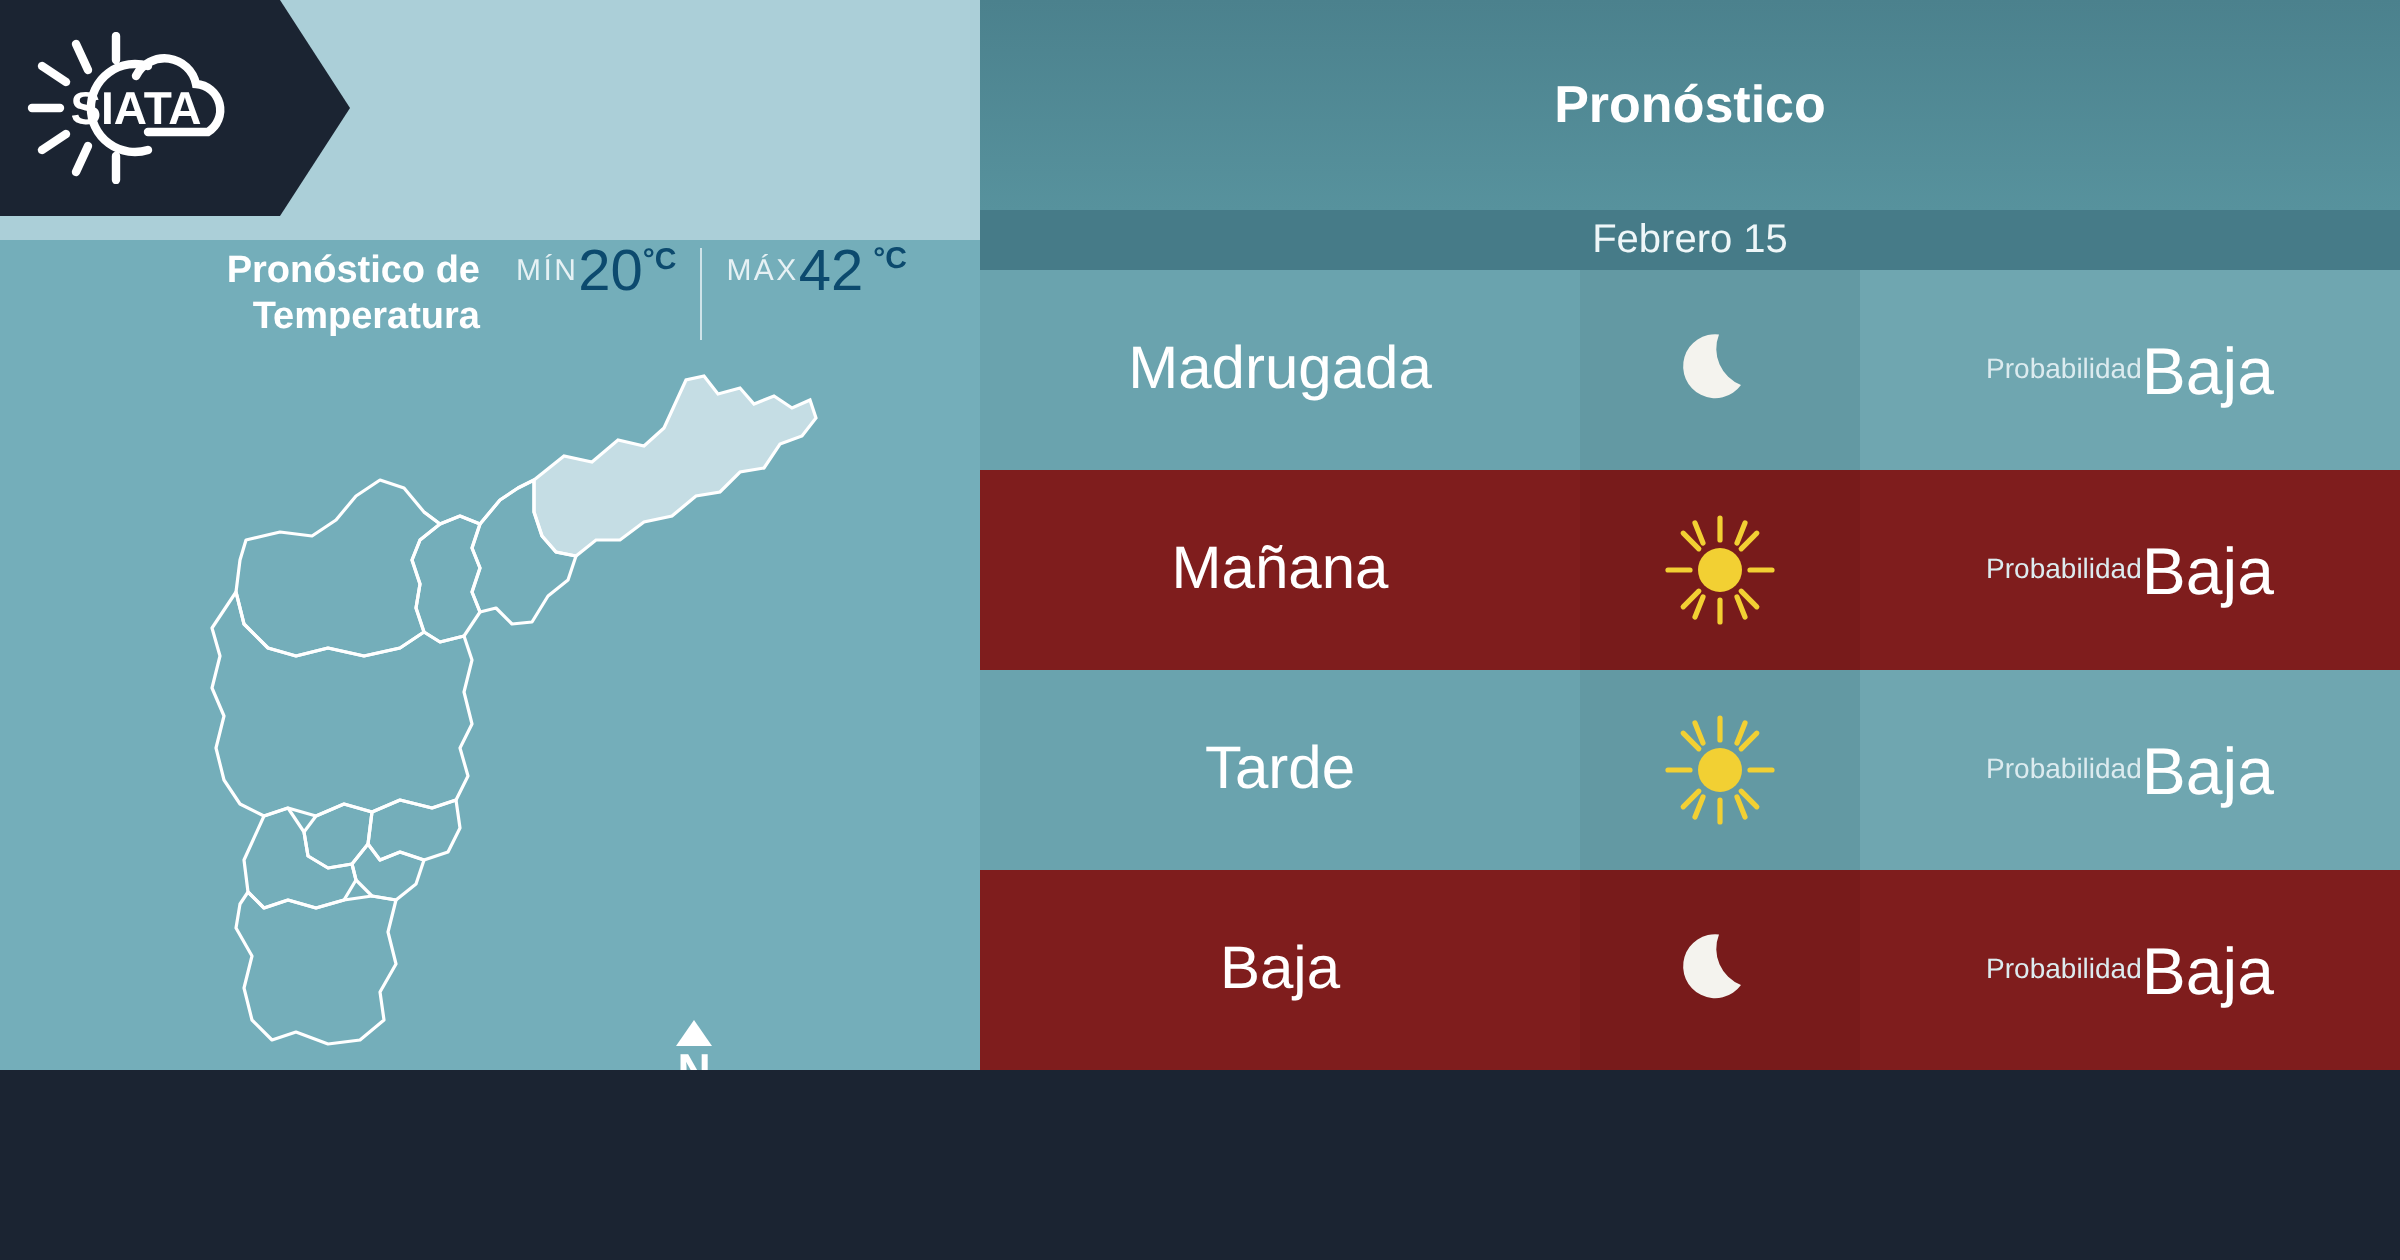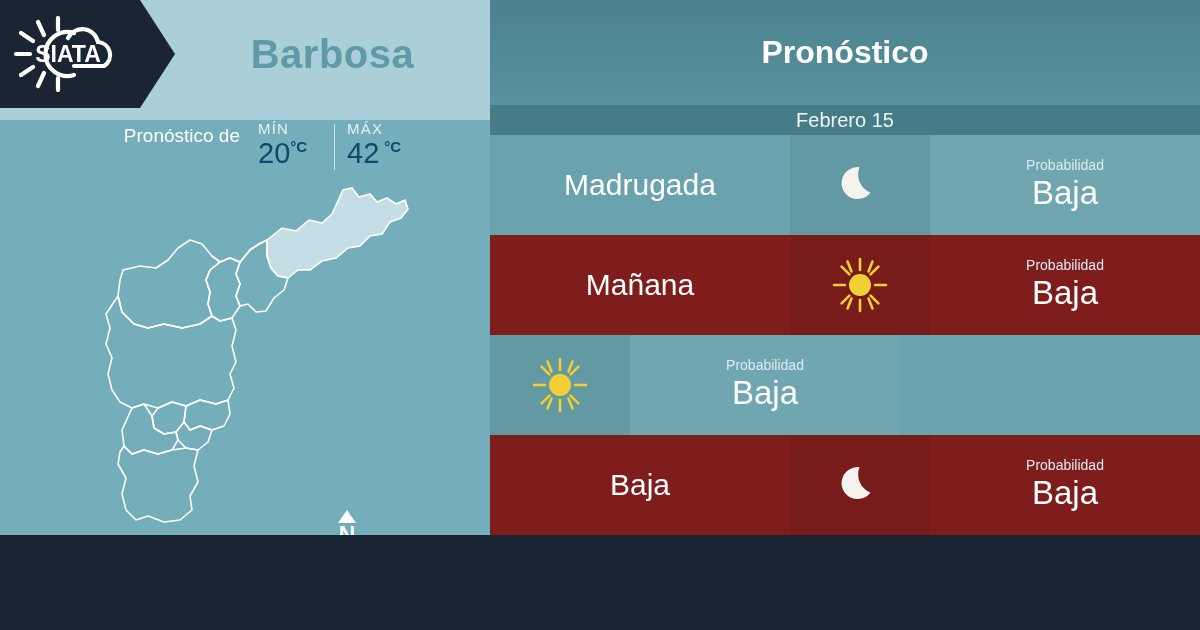--- a/index.html
+++ b/index.html
@@ -20,61 +20,61 @@
   }
   .logo-mark{margin-left:12px;width:116px;height:76px;}
   .city-name{
     position:absolute;left:175px;top:0;width:315px;height:108px;
     display:flex;align-items:center;justify-content:center;
     font-size:40px;font-weight:bold;color:#5f9aa6;letter-spacing:.5px;
   }
 
   .temp-block{position:absolute;left:60px;top:120px;width:420px;height:60px;display:flex;align-items:flex-start;}
   .temp-title{
-    font-size:19px;font-weight:normal;color:#ffffff;line-height:1.22;
+    font-size:19px;font-weight:bold;color:#ffffff;line-height:1.22;
     text-align:right;width:180px;padding-top:4px;
   }
   .temp-vals{display:flex;align-items:flex-start;margin-left:18px;}
-  .temp-col{display:flex;flex-direction:column;align-items:flex-start;min-width:64px;}
+  .temp-col{display:flex;flex-direction:row;align-items:center;min-width:64px;}
   .temp-lbl{font-size:15px;color:#e6f1f4;letter-spacing:1.2px;font-weight:normal;}
   .temp-num{font-size:29px;color:#0c4a6e;line-height:1.05;margin-top:1px;white-space:nowrap;}
   .temp-num .deg{font-size:15px;vertical-align:super;font-weight:bold;}
   .temp-sep{width:1px;height:46px;background:#cfe3e9;margin:4px 12px 0 12px;}
   .temp-col.max .temp-num .deg{margin-left:5px;}
 
   .map-wrap{position:absolute;left:60px;top:178px;width:400px;height:352px;}
   .map-wrap svg{width:100%;height:100%;display:block;}
   .compass{position:absolute;left:278px;top:332px;display:flex;flex-direction:column;align-items:center;}
   .compass-arrow{width:0;height:0;border-left:9px solid transparent;border-right:9px solid transparent;border-bottom:13px solid #ffffff;}
   .compass-n{font-size:23px;font-weight:bold;color:#ffffff;line-height:1;margin-top:1px;}
 
   
   .right-panel{position:absolute;left:490px;top:0;width:710px;height:535px;background:#4e8793;}
   .rp-header{
     position:absolute;left:0;top:0;width:710px;height:105px;
     background:linear-gradient(180deg,#4b818d 0%,#57929d 100%);
     display:flex;align-items:center;justify-content:center;
   }
-  .rp-title{font-size:32px;font-weight:bold;color:#ffffff;text-align:center;line-height:1.18;}
+  .rp-title{font-size:26px;font-weight:bold;color:#ffffff;text-align:center;line-height:1.18;}
   .rp-date{
     position:absolute;left:0;top:105px;width:710px;height:30px;background:#467b88;
     display:flex;align-items:center;justify-content:center;
     font-size:20px;color:#eef6f8;
   }
 
   .rows{position:absolute;left:0;top:135px;width:710px;height:400px;}
   .row{display:flex;width:710px;height:100px;}
   .row.odd{background:#6aa3ae;}
   .row.even{background:#7f1d1d;}
   .cell-label{width:300px;display:flex;align-items:center;justify-content:center;
     font-size:30px;color:#ffffff;}
   .cell-icon{width:140px;display:flex;align-items:center;justify-content:center;}
   .row.odd .cell-icon{background:rgba(0,0,0,.06);}
   .row.even .cell-icon{background:rgba(0,0,0,.05);}
-  .cell-prob{width:270px;display:flex;flex-direction:column;align-items:center;justify-content:center;}
+  .cell-prob{width:270px;display:flex;flex-direction:row;align-items:center;justify-content:center;}
   .row.odd .cell-prob{background:rgba(255,255,255,.035);}
   .prob-lbl{font-size:14px;color:#dcebef;line-height:1.1;}
   .prob-val{font-size:33px;color:#ffffff;line-height:1.15;margin-top:1px;}
 
   
   .footer{position:absolute;left:0;top:535px;width:1200px;height:95px;background:#1b2432;}
 </style>
 </head>
 <body>
 
@@ -94,26 +94,26 @@
             <line x1="46" y1="2" x2="46" y2="14"></line>
             <line x1="46" y1="74" x2="46" y2="62"></line>
             <path d="M62 17 A22 22 0 1 0 62 59"></path>
           </g>
           <g stroke="#ffffff" stroke-width="4.2" fill="none" stroke-linecap="round">
             <path d="M56 22 A16 16 0 0 1 86 26 A13 13 0 0 1 92 50 L62 50"></path>
           </g>
           <text x="56" y="46" font-family="Liberation Sans, sans-serif" font-size="23" font-weight="bold" fill="#ffffff" text-anchor="middle">SIATA</text>
         </svg>
       </div>
-      <div class="city-name">Barbosa</div>
     </div>
 
     <div class="temp-block">
       <div class="temp-title">
         <div>Pronóstico de</div>
+        <div>Temperatura</div>
       </div>
       <div class="temp-vals">
         <div class="temp-col min">
           <div class="temp-lbl">MÍN</div>
           <div class="temp-num"><span>20</span><span class="deg">°C</span></div>
         </div>
         <div class="temp-sep"></div>
         <div class="temp-col max">
           <div class="temp-lbl">MÁX</div>
           <div class="temp-num"><span>42</span><span class="deg">°C</span></div>
@@ -202,20 +202,21 @@
             </g>
           </svg>
         </div>
         <div class="cell-prob">
           <div class="prob-lbl">Probabilidad</div>
           <div class="prob-val">Baja</div>
         </div>
       </div>
 
       <div class="row odd">
+        <div class="cell-label">Tarde</div>
         <div class="cell-icon">
           <svg width="58" height="58" viewBox="0 0 58 58">
             <circle cx="29" cy="29" r="11" fill="#f2d033"></circle>
             <g stroke="#f2d033" stroke-width="2.6" stroke-linecap="round">
               <line x1="29" y1="3" x2="29" y2="14"></line>
               <line x1="29" y1="44" x2="29" y2="55"></line>
               <line x1="3" y1="29" x2="14" y2="29"></line>
               <line x1="44" y1="29" x2="55" y2="29"></line>
               <line x1="10.6" y1="10.6" x2="18.4" y2="18.4"></line>
               <line x1="39.6" y1="39.6" x2="47.4" y2="47.4"></line>

